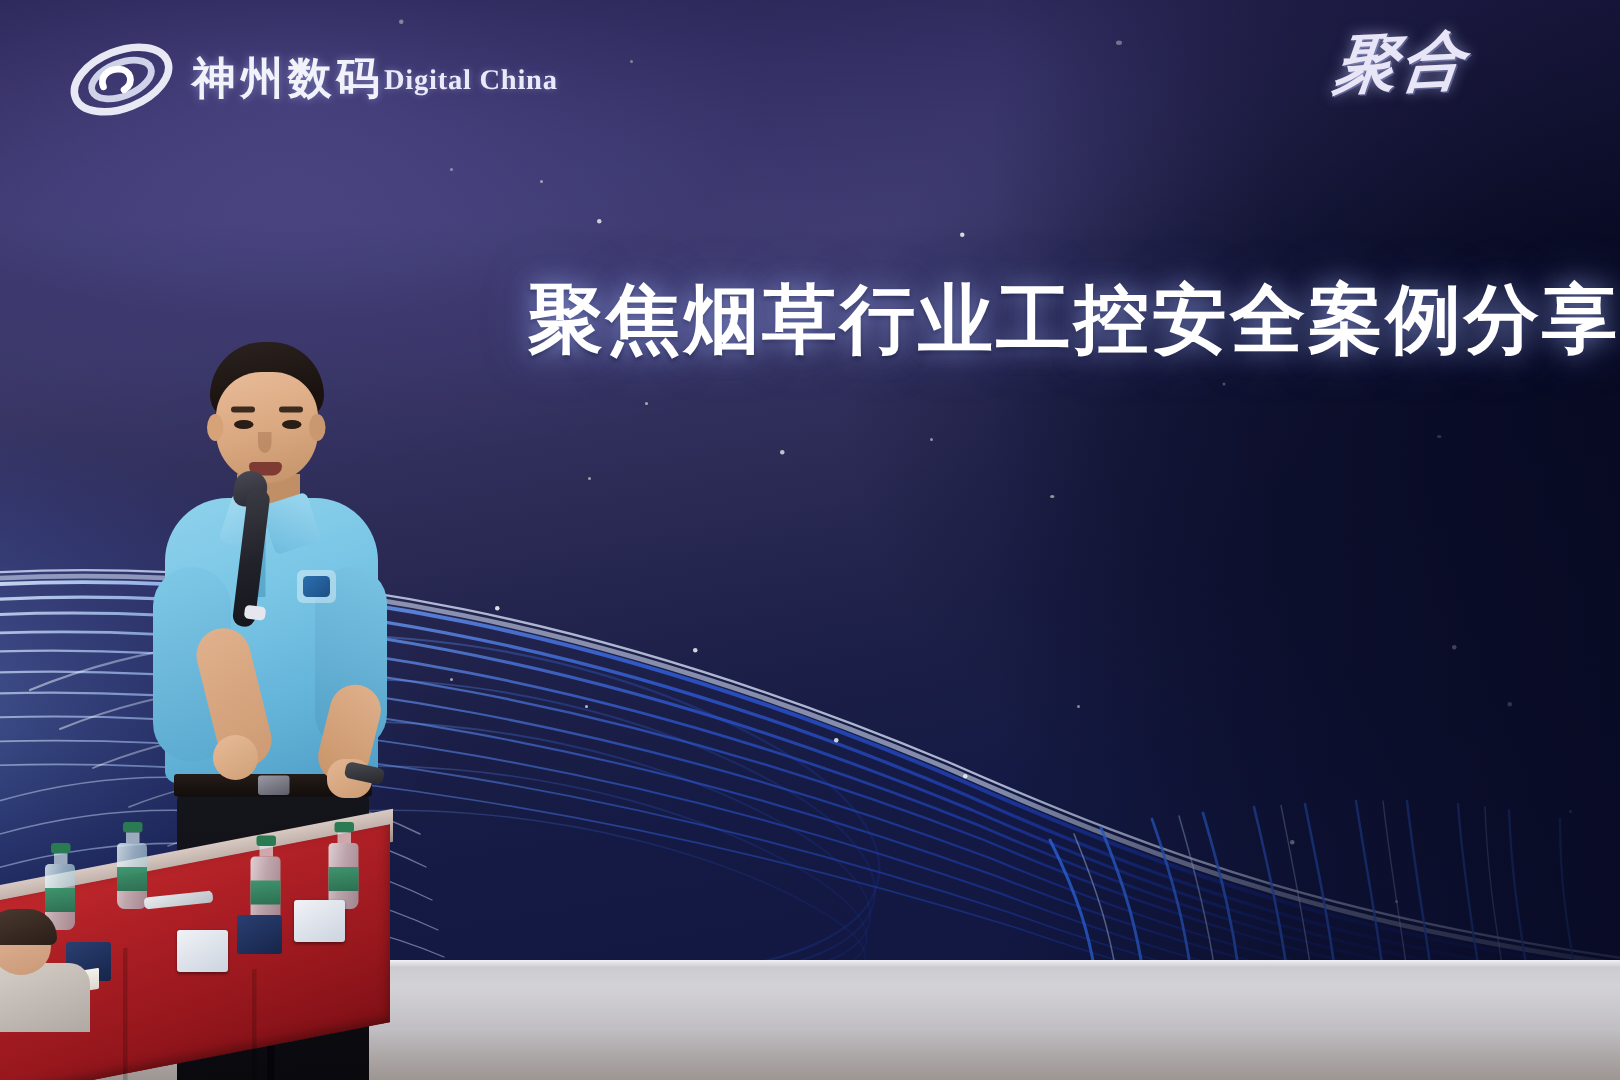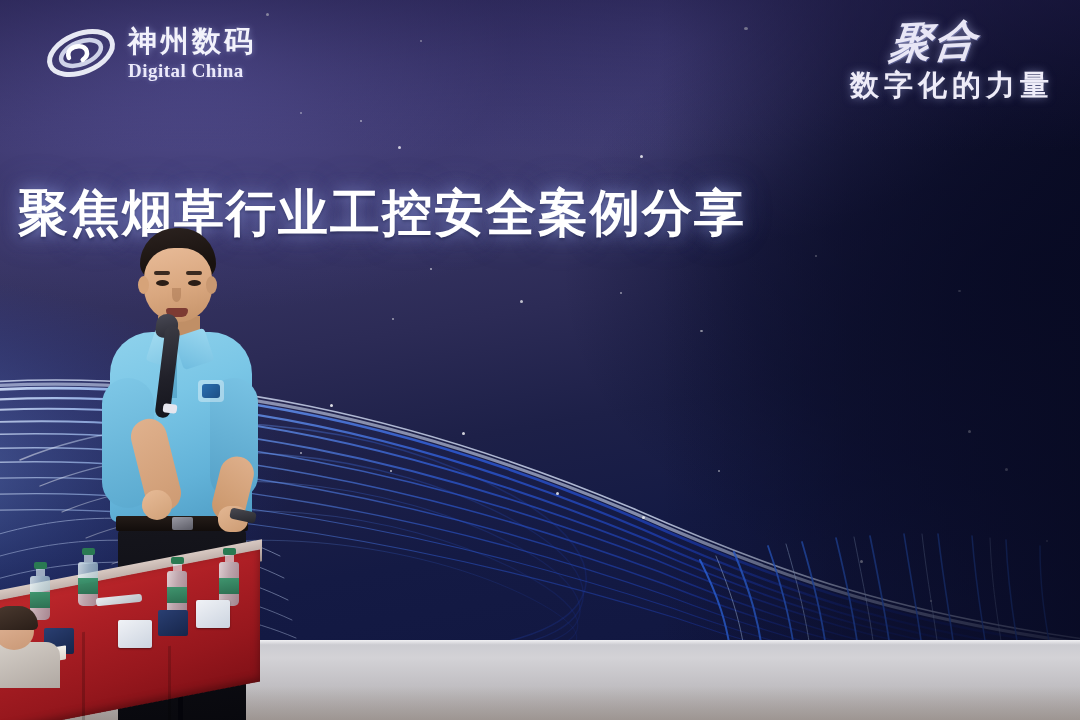--- a/index.html
+++ b/index.html
@@ -38,21 +38,21 @@
 
   
   .particles{position:absolute;left:0;top:0;width:1080px;height:648px;pointer-events:none;}
   .pt{position:absolute;border-radius:50%;background:#fff;}
 
   
   .logo-left{
     position:absolute;left:44px;top:22px;display:flex;align-items:center;gap:10px;
   }
   .swirl{width:74px;height:62px;flex:0 0 auto;}
-  .logo-left-text{display:flex;flex-direction:column;line-height:1;}
+  .logo-left-text{display:flex;flex-direction:row;line-height:1;}
   .logo-cn{
     font-size:29px;font-weight:700;color:#f2f2fb;letter-spacing:3px;
     text-shadow:0 0 6px rgba(190,200,255,.45);
   }
   .logo-en{
     font-size:19px;font-weight:700;color:#eceafa;letter-spacing:.5px;margin-top:5px;
     font-family:"Liberation Serif","DejaVu Serif",serif;
     text-shadow:0 0 5px rgba(180,190,255,.4);
   }
 
@@ -65,21 +65,21 @@
     text-shadow:0 0 9px rgba(200,205,255,.55), 1px 1px 0 rgba(120,125,190,.5);
     display:inline-block;margin-right:76px;
   }
   .juhe-sub{
     font-size:29px;font-weight:700;color:#eeecf8;letter-spacing:5px;margin-top:-4px;
     text-shadow:0 0 8px rgba(190,200,255,.5);
   }
 
   
   .slide-title{
-    position:absolute;left:0;top:180px;width:1080px;text-align:left;
+    position:absolute;left:0;top:180px;width:1080px;text-align:right;
     font-size:50px;font-weight:700;color:#ffffff;letter-spacing:2px;
     text-shadow:0 0 16px rgba(170,185,255,.55),0 0 34px rgba(120,140,230,.35),0 2px 3px rgba(10,10,40,.6);
     padding-left:18px;box-sizing:border-box;
   }
   .slide-date{
     position:absolute;left:0;top:348px;width:1080px;text-align:center;
     font-size:31px;font-weight:700;color:#fbfbff;letter-spacing:1px;
     text-shadow:0 0 12px rgba(170,185,255,.5),0 1px 2px rgba(10,10,40,.5);
     padding-left:18px;box-sizing:border-box;
   }
@@ -338,21 +338,20 @@
         </svg>
       </span>
       <span class="logo-left-text">
         <span class="logo-cn">神州数码</span>
         <span class="logo-en">Digital China</span>
       </span>
     </div>
 
     <div class="logo-right">
       <div class="juhe">聚合</div>
-      <div class="juhe-sub">数字化的力量</div>
     </div>
 
     <div class="slide-title">聚焦烟草行业工控安全案例分享</div>
   </div>
 
   <div class="floor"></div>
   <div class="floor-edge"></div>
   <div class="floor-shadow"></div>
 
   <div class="speaker">

